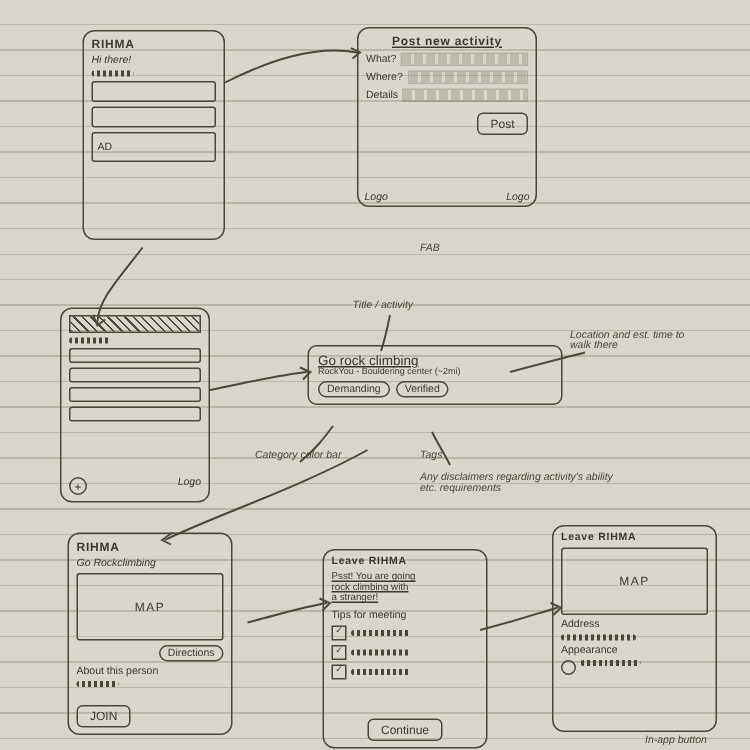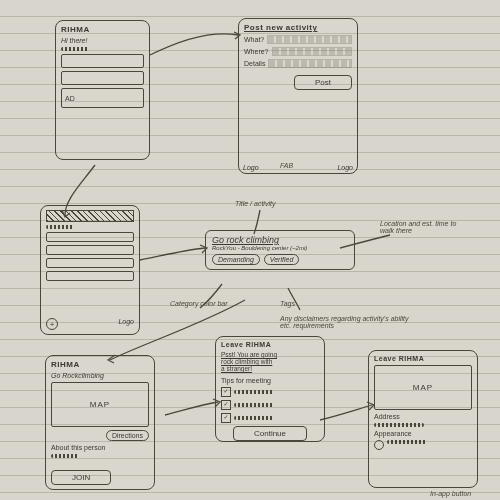--- a/index.html
+++ b/index.html
@@ -61,21 +61,21 @@
     border: 1px solid #4a463c;
     background: repeating-linear-gradient(45deg,#4a463c 0 1px,transparent 1px 4px);
   }
   .btn {
     display: inline-block;
     border: 1.3px solid #4a463c;
     border-radius: 9px;
     padding: 1px 5px;
     font-size: 7px;
   }
-  .btn.big { border-radius: 4px; padding: 2px 20px; font-size: 8px; }
+  .btn.big { border-radius: 4px; padding: 2px 8px; font-size: 8px; }
   .fieldlabel { font-size: 7px; }
   .fieldrow { display: flex; gap: 3px; align-items: center; }
   .input {
     border: 1px solid #4a463c;
     height: 9px; flex: 1;
     background: repeating-linear-gradient(90deg,#6b6658 0 6px,transparent 6px 8px);
     opacity:.25;
   }
   .logo {
     position: absolute;
@@ -149,21 +149,21 @@
   <div class="title">RIHMA</div>
   <div class="subtitle">Hi there!</div>
   <div class="squiggle"></div>
   <div class="lineblock"></div>
   <div class="lineblock"></div>
   <div class="lineblock tall">
     <span>AD</span>
   </div>
 </div>
 
-<div class="phone" style="left:238px; top:18px; width:120px; height:156px;">
+<div class="phone" style="left:238px; top:18px; width:120px; height:120px;text-align:center;">
   <div class="title" style="text-decoration:underline">Post new activity</div>
   <div class="fieldrow">
     <span class="fieldlabel">What?</span>
     <div class="input"></div>
   </div>
   <div class="fieldrow">
     <span class="fieldlabel">Where?</span>
     <div class="input"></div>
   </div>
   <div class="fieldrow">
@@ -184,21 +184,21 @@
   <div class="lineblock small"></div>
   <div class="lineblock small"></div>
   <div class="lineblock small"></div>
   <div class="lineblock small"></div>
   <div style="display:flex; justify-content:space-between; margin-top:auto">
     <span style="width:12px;height:12px;border:1.3px solid #4a463c;border-radius:50%;display:inline-flex;align-items:center;justify-content:center;font-size:8px;">+</span>
     <span class="logo" style="position:static">Logo</span>
   </div>
 </div>
 
-<div class="card" style="left:205px; top:230px; width:150px;font-style:italic;">
+<div class="card" style="left:205px; top:230px; width:170px;">
   <div style="font-size:9px; text-decoration:underline">Go rock climbing</div>
   <div style="font-size:6px">RockYou - Bouldering center (~2mi)</div>
   <div style="display:flex; gap:4px; margin-top:3px">
     <span class="btn">Demanding</span>
     <span class="btn">Verified</span>
   </div>
 </div>
 
 <div class="anno" style="left:235px; top:200px">Title / activity</div>
 <div class="anno" style="left:170px; top:300px">Category color bar</div>
@@ -213,21 +213,21 @@
   <div style="display:flex; justify-content:flex-end">
     <span class="btn">Directions</span>
   </div>
   <div style="font-size:7px">About this person</div>
   <div class="squiggle"></div>
   <div style="display:flex; justify-content:flex-start; margin-top:auto">
     <span class="btn big">JOIN</span>
   </div>
 </div>
 
-<div class="phone" style="left:215px; top:336px; width:110px; height:106px;">
+<div class="phone" style="left:215px; top:366px; width:110px; height:133px;">
   <div class="title" style="font-size:7px">Leave RIHMA</div>
   <div style="font-size:6.5px;text-decoration:underline">
     <span>Psst! You are going</span><br>
     <span>rock climbing with</span><br>
     <span>a stranger!</span>
   </div>
   <div style="font-size:7px;margin-top:2px">Tips for meeting</div>
   <div class="check">
         <span class="squiggle" style="width:40px"></span>
       </div>

